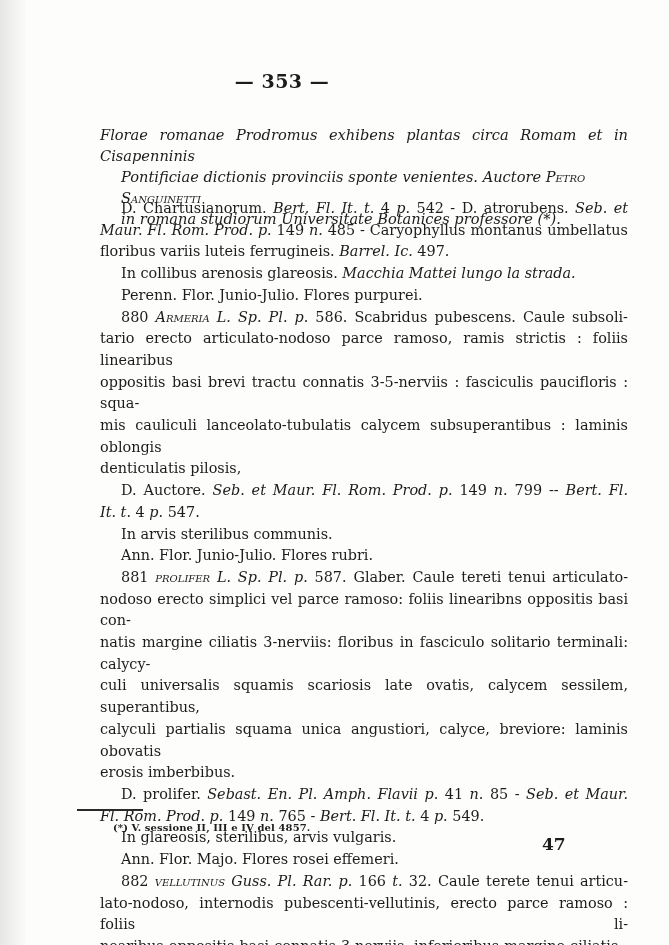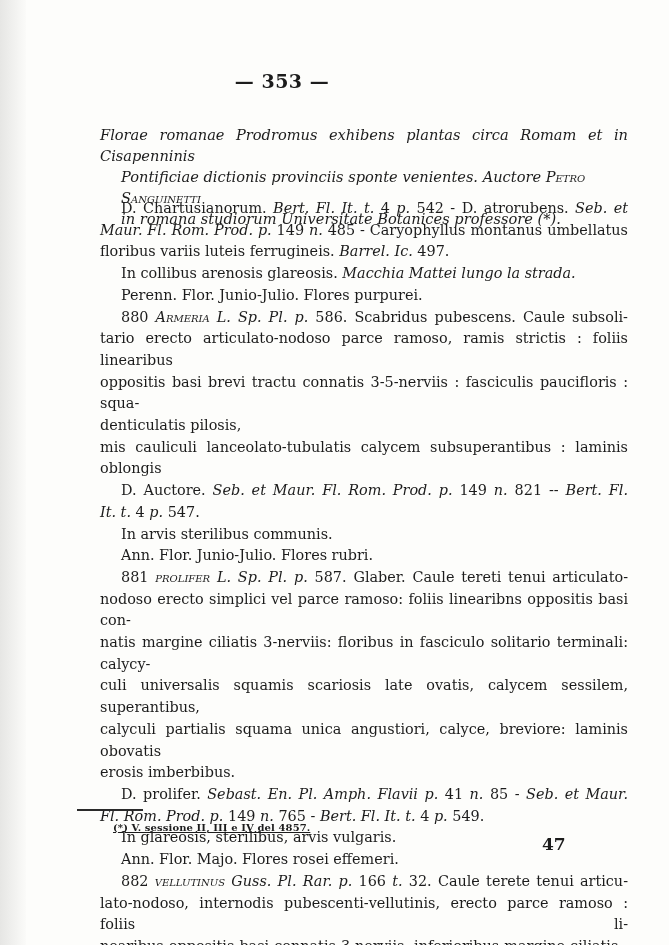--- a/index.html
+++ b/index.html
@@ -32,21 +32,21 @@
     .line { display: block; white-space: nowrap; overflow: visible; }
     .just { text-align: justify; text-align-last: justify; white-space: normal; }
     .indent { padding-left: 21px; }
     i { font-style: italic; }
     .footnote-rule {
       position: absolute; left: 77px; top: 809px; width: 66px; height: 1.5px;
       background: #2a2a2a;
     }
     .footnote {
       position: absolute; left: 113px; top: 822px; font-size: 10px;
-      font-weight: bold; letter-spacing: 0.1px; text-decoration: underline;
+      font-weight: bold; letter-spacing: 0.1px;
     }
     .signature {
       position: absolute; left: 542px; top: 834px; font-size: 17px; font-weight: bold;
     }
   </style>
 </head>
 <body>
 
 <div class="page-edge"></div>
 
@@ -62,23 +62,23 @@
 
   <span class="line just indent"><span>D. Chartusianorum. </span><i>Bert. Fl. It. t.</i><span> 4 </span><i>p.</i><span> 542 - D. atrorubens. </span><i>Seb. et</i></span>
   <span class="line just"><i>Maur. Fl. Rom. Prod. p.</i><span> 149 </span><i>n.</i><span> 485 - Caryophyllus montanus umbellatus</span></span>
   <span class="line"><span>floribus variis luteis ferrugineis. </span><i>Barrel. Ic.</i><span> 497.</span></span>
   <span class="line indent"><span>In collibus arenosis glareosis. </span><i>Macchia Mattei lungo la strada.</i></span>
   <span class="line indent">Perenn. Flor. Junio-Julio. Flores purpurei.</span>
 
   <span class="line just indent"><span>880</span> <span class="sc">Armeria</span> <i>L. Sp. Pl. p.</i><span> 586. Scabridus pubescens. Caule subsoli-</span></span>
   <span class="line just">tario erecto articulato-nodoso parce ramoso, ramis strictis : foliis linearibus</span>
   <span class="line just">oppositis basi brevi tractu connatis 3-5-nerviis : fasciculis paucifloris : squa-</span>
+  <span class="line just">mis cauliculi lanceolato-tubulatis calycem subsuperantibus : laminis oblongis</span>
   <span class="line">denticulatis pilosis,</span>
-  <span class="line just">mis cauliculi lanceolato-tubulatis calycem subsuperantibus : laminis oblongis</span>
-  <span class="line just indent"><span>D. Auctore. </span><i>Seb. et Maur. Fl. Rom. Prod. p.</i><span> 149 </span><i>n.</i><span> 821 -- </span><i>Bert. Fl.</i></span>
+  <span class="line just indent"><span>D. Auctore. </span><i>Seb. et Maur. Fl. Rom. Prod. p.</i><span> 149 </span><i>n.</i><span> 799 -- </span><i>Bert. Fl.</i></span>
   <span class="line"><i>It. t.</i><span> 4 </span><i>p.</i><span> 547.</span></span>
   <span class="line indent">In arvis sterilibus communis.</span>
   <span class="line indent">Ann. Flor. Junio-Julio. Flores rubri.</span>
 
   <span class="line just indent"><span>881</span> <span class="sc">prolifer</span> <i>L. Sp. Pl. p.</i><span> 587. Glaber. Caule tereti tenui articulato-</span></span>
   <span class="line just">nodoso erecto simplici vel parce ramoso: foliis linearibns oppositis basi con-</span>
   <span class="line just">natis margine ciliatis 3-nerviis: floribus in fasciculo solitario terminali: calycy-</span>
   <span class="line just">culi universalis squamis scariosis late ovatis, calycem sessilem, superantibus,</span>
   <span class="line just">calyculi partialis squama unica angustiori, calyce, breviore: laminis obovatis</span>
   <span class="line">erosis imberbibus.</span>

